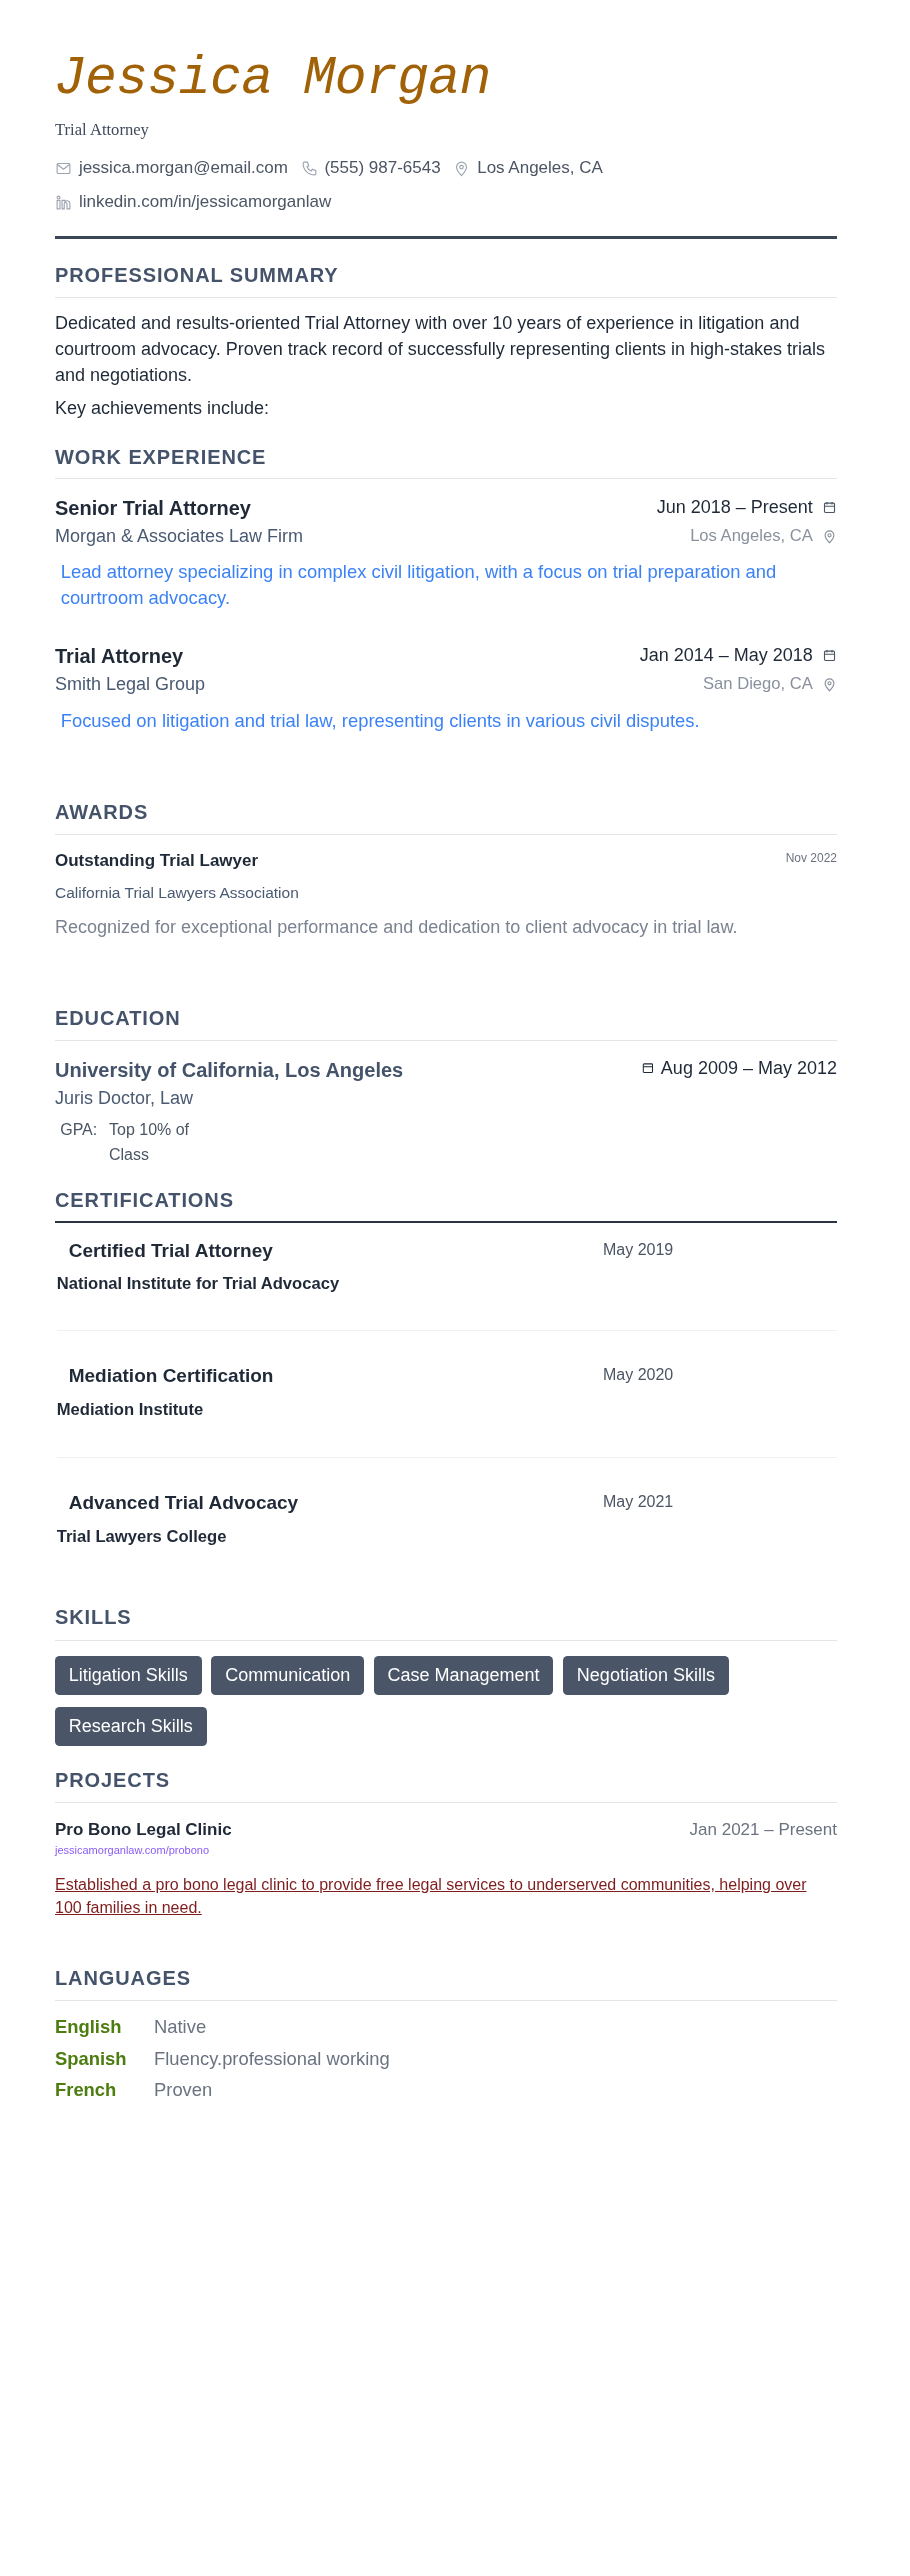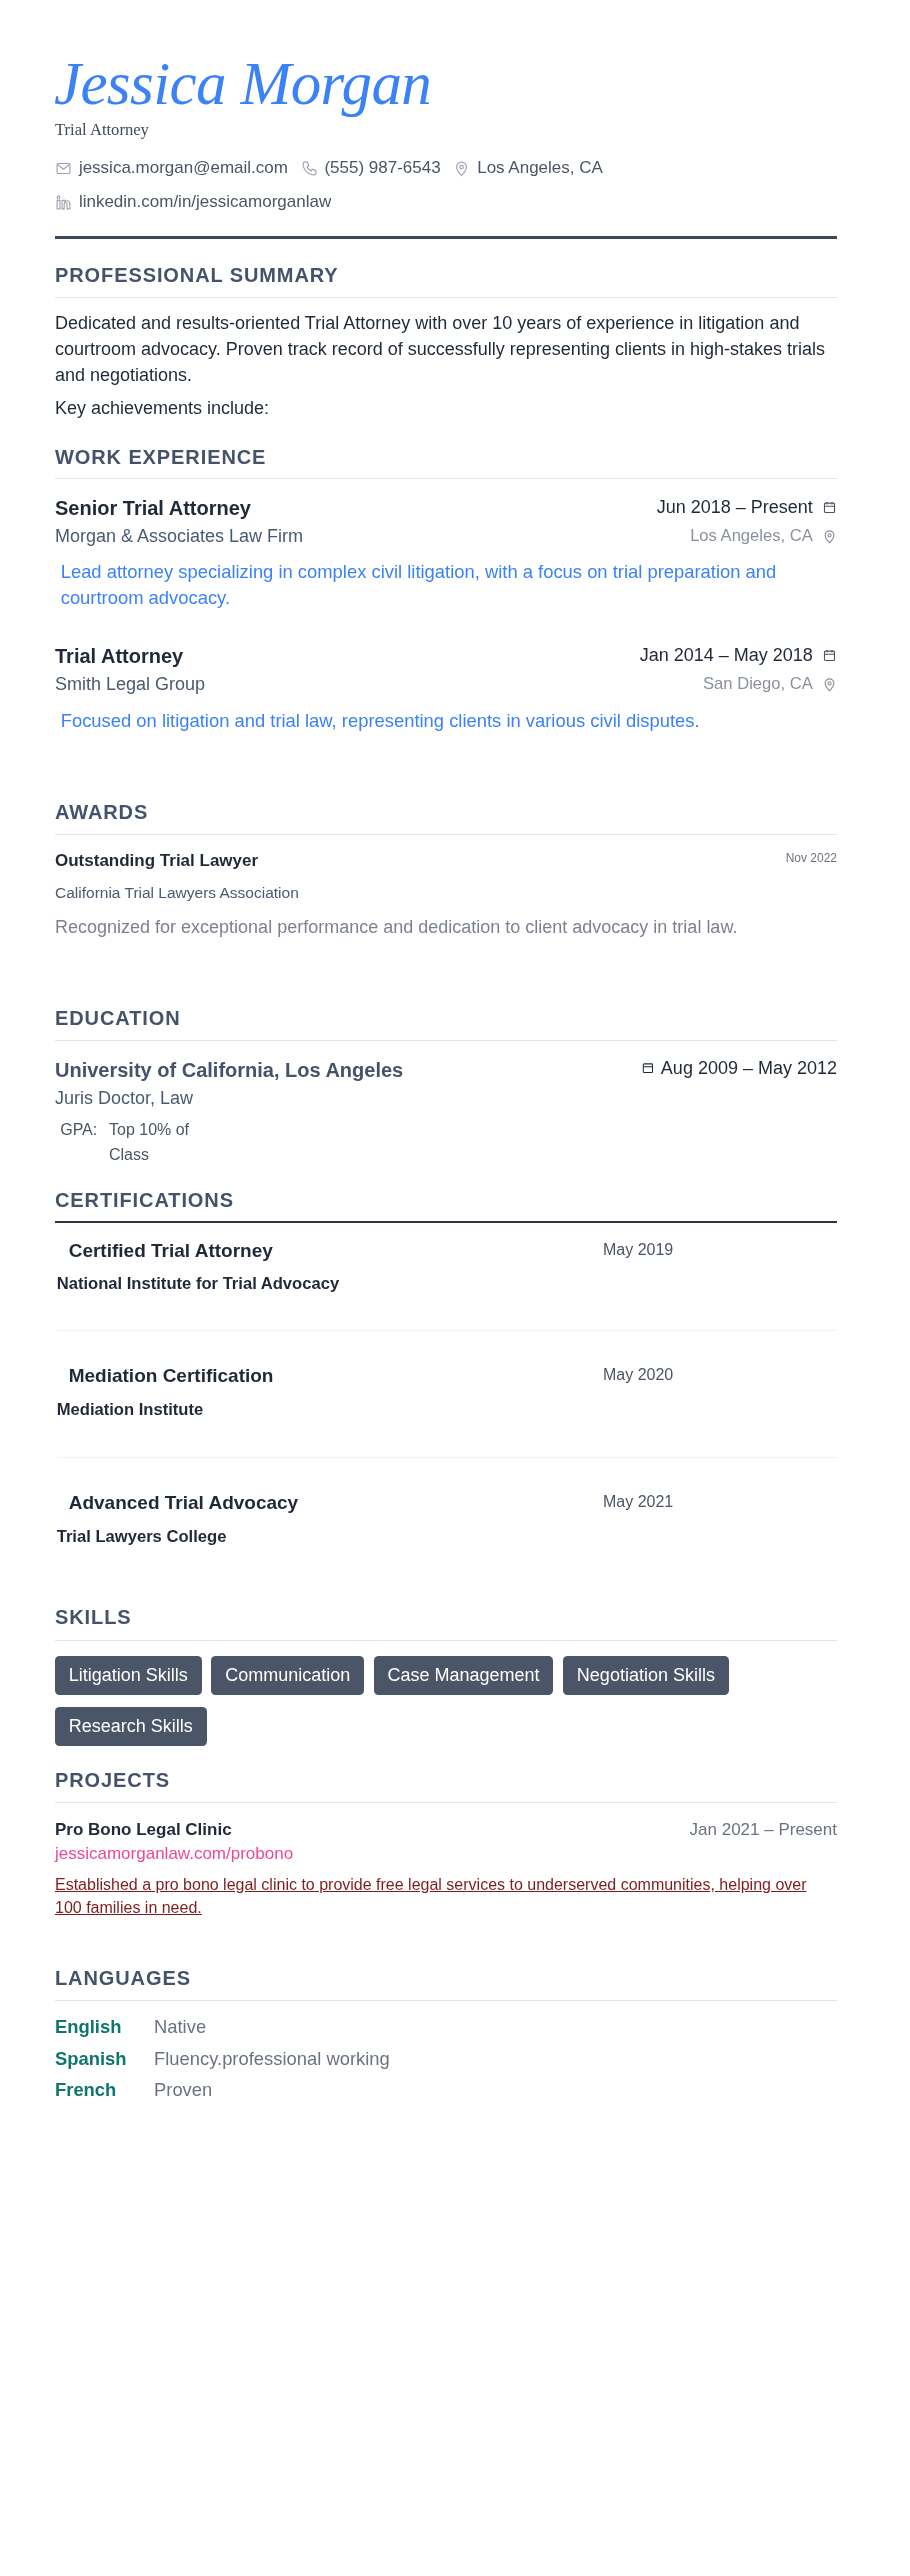--- a/index.html
+++ b/index.html
@@ -1,21 +1,21 @@
 <!DOCTYPE html>
 <html style="font-size:9.2px"><head>
 <meta charset="utf-8">
 <style>
   * { box-sizing: border-box; margin: 0; padding: 0; }
   html, body { width: 911px; height: 2576px; background: #ffffff; }
   body { font-family: "Liberation Sans", "DejaVu Sans", sans-serif; color: #1f2937; position: relative; overflow: hidden; }
   .page { position: absolute; left: 55px; top: 0; width: 782px; }
   .abs { position: absolute; }
 
-  .name { font-family: Liberation Serif, serif; font-style: italic; font-size: 61px; color: #3b82f6; line-height: 1; letter-spacing: -0.6px; top: 53px; left: -1.1px; white-space: nowrap; }
+  .name { font-family: Liberation Mono, monospace; font-style: italic; font-size: 53px; color: #a16207; line-height: 1; letter-spacing: -0.6px; top: 53px; left: -1.1px; white-space: nowrap; }
   .subtitle { font-family: "Liberation Serif", "DejaVu Serif", serif; font-size: 16.6px; color: #3f4a5c; top: 120px; left: 0; }
   .contact-row { display: flex; align-items: center; gap: 0; font-size: 17px; color: #4b5563; white-space: nowrap; }
   .contact-item { display: flex; align-items: center; margin-right: 12.6px; }
   .contact-item svg { width: 17px; height: 17px; margin-right: 6.9px; stroke: #9ca3af; fill: none; stroke-width: 1.6; }
   .thick-rule { left: 0; width: 782px; height: 3.4px; background: #3b4657; top: 236px; }
 
   .sec-title { left: 0; font-size: 20px; font-weight: 700; letter-spacing: 0.9px; color: #44536a; text-transform: uppercase; line-height: 1; }
   .sec-rule { left: 0; width: 782px; height: 1.1px; background: #e3e5e8; }
   .sec-rule-dark { left: 0; width: 782px; height: 1.7px; background: #2b3442; }
 
@@ -44,25 +44,25 @@
   .cert-title { left: 1.7px; font-size: 19px; font-weight: 700; color: #1f2937; line-height: 1; margin-left: 12px; }
   .cert-issuer { left: 1.7px; font-size: 16.6px; font-weight: 700; color: #1f2937; line-height: 1; }
   .cert-date { left: 548px; font-size: 16px; color: #4b5563; line-height: 1; }
   .cert-divider { left: 1.7px; width: 780px; height: 1.1px; background: #f0f1f3; }
 
   .chips { left: 0; width: 782px; display: flex; flex-wrap: wrap; gap: 11.5px 9.7px; }
   .chip { background: #4a5568; color: #ffffff; font-size: 18px; height: 39px; padding: 0 13.8px; border-radius: 4.6px; display: flex; align-items: center; white-space: nowrap; }
 
   .proj-title { left: 0; font-size: 17px; font-weight: 700; color: #1f2937; line-height: 1; }
   .proj-date { right: 0; font-size: 17px; color: #6b7280; line-height: 1; }
-  .proj-url { left: 0; font-size: 17px; color: #ec4899; line-height: 1; }
+  .proj-url { left: 0; font-size: 11px; color: #8b5cf6; line-height: 1; }
   .proj-desc { left: 0; width: 782px; font-size: 16px; color: #7f1d1d; line-height: 23px; text-decoration: underline; }
 
   .lang-row { left: 0; display: flex; font-size: 18.4px; line-height: 1; }
-  .lang-name { width: 99px; color: #0f766e; font-weight: 600; }
+  .lang-name { width: 99px; color: #4d7c0f; font-weight: 600; }
   .lang-level { color: #6b7280; }
 </style>
 </head>
 <body>
 
 <div class="page">
 
   <div class="abs name">Jessica Morgan</div>
   <div class="abs subtitle">Trial Attorney</div>
 

